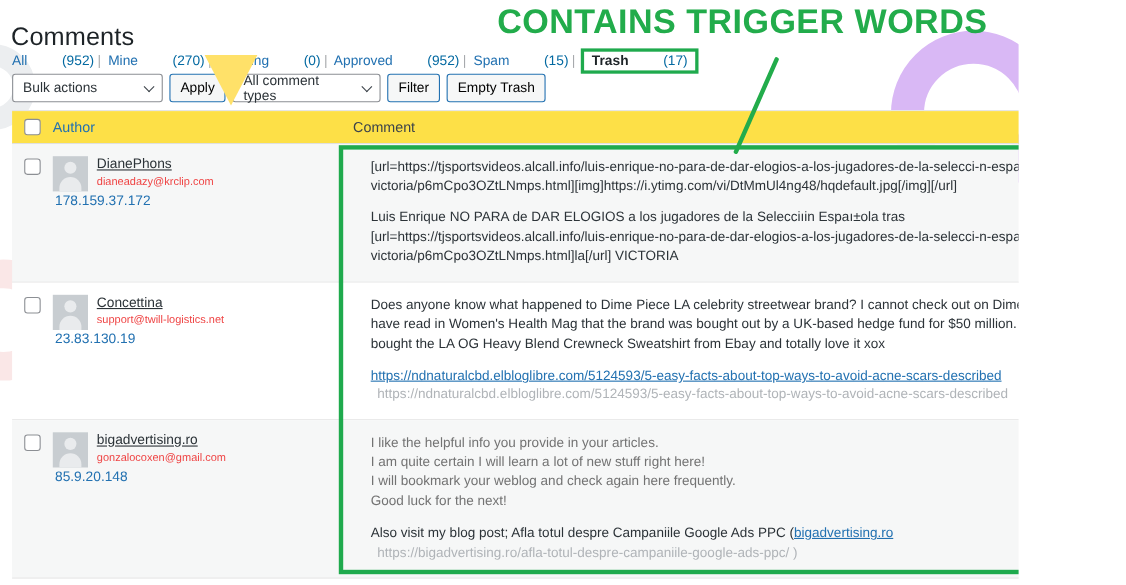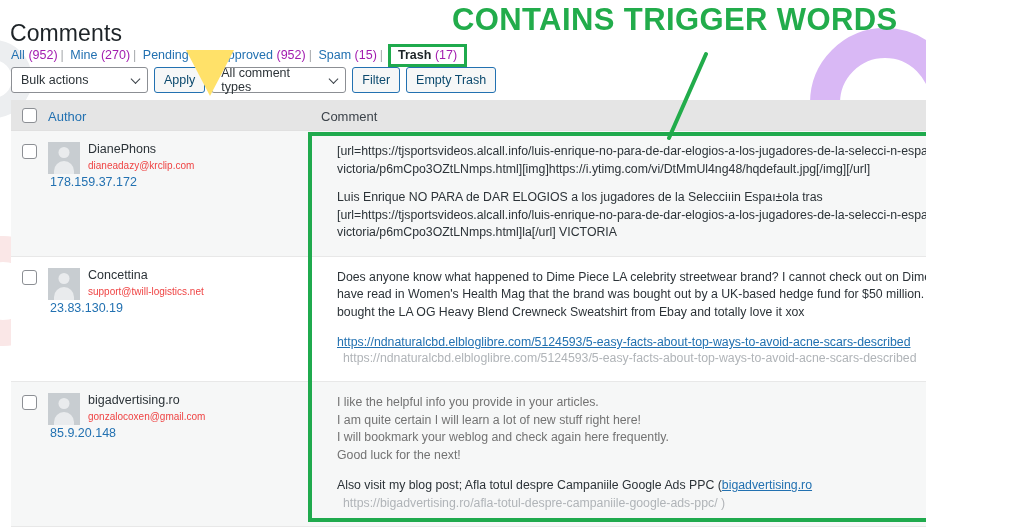--- a/index.html
+++ b/index.html
@@ -60,21 +60,21 @@
     left: 11px; top: 44px;
     font-size: 12.5px;
     color: #2271b1;
     white-space: nowrap;
     z-index: 4;
   }
   .filter-links a {
     color: #2271b1;
     text-decoration: none;
   }
-  .filter-links .count { color: #a21caf; }
+  .filter-links .count { color: #0369a1; margin-left: 28px; }
   .filter-links .sep { color: #a7aaad; padding: 0 3px; }
   .filter-links .current { color: #1d2327; font-weight: bold; }
 
   
   .trash-wrap {
     position: relative;
     display: inline-block;
     border: 3px solid #1faa4d;
     padding: 1px 7px 2px 7px;
     margin-left: 2px;
@@ -111,21 +111,21 @@
     width: 7px; height: 7px;
     border-right: 1.6px solid #3c434a;
     border-bottom: 1.6px solid #3c434a;
     transform: translateY(-65%) rotate(45deg);
   }
   .btn-secondary {
     height: 26px;
     border: 1px solid #2271b1;
     border-radius: 3px;
     background: #f6f7f7;
-    color: #0c4a6e;
+    color: #000000;
     font-size: 12.5px;
     font-family: "Liberation Sans", sans-serif;
     padding: 0 9px;
     cursor: pointer;
     display: flex; align-items: center;
   }
 
   
   .yellow-pointer {
     position: absolute;
@@ -162,21 +162,21 @@
     position: absolute;
     left: 11px; top: 100px;
     width: 1010px;
     border-top: 1px solid #e5e5e5;
     z-index: 2;
   }
   .thead {
     display: flex;
     align-items: center;
     height: 30px;
-    background: #e5e5e5;
+    background: #fde047;
     border-bottom: 1px solid #e0e0e0;
   }
   .col-check { width: 37px; display: flex; justify-content: center; align-items: center; flex: none; }
   .col-author { width: 273px; flex: none; }
   .col-comment { flex: 1; }
 
   .th-link {
     font-size: 13px; color: #2271b1; text-decoration: none;
   }
   .th-plain { font-size: 13px; color: #3c434a; }
@@ -223,20 +223,21 @@
     left: 50%; top: 19px;
     transform: translateX(-50%);
     width: 20px; height: 18px;
     border-radius: 10px 10px 0 0;
     background: #e9ebed;
   }
   .author-name {
     font-size: 12.5px;
     color: #2c3338;
     line-height: 15px;
+    text-decoration: underline;
   }
   .author-email {
     font-size: 10px;
     color: #ef4444;
     line-height: 17px;
     text-decoration: none;
     display: block;
   }
   .author-ip {
     font-size: 12.5px;

